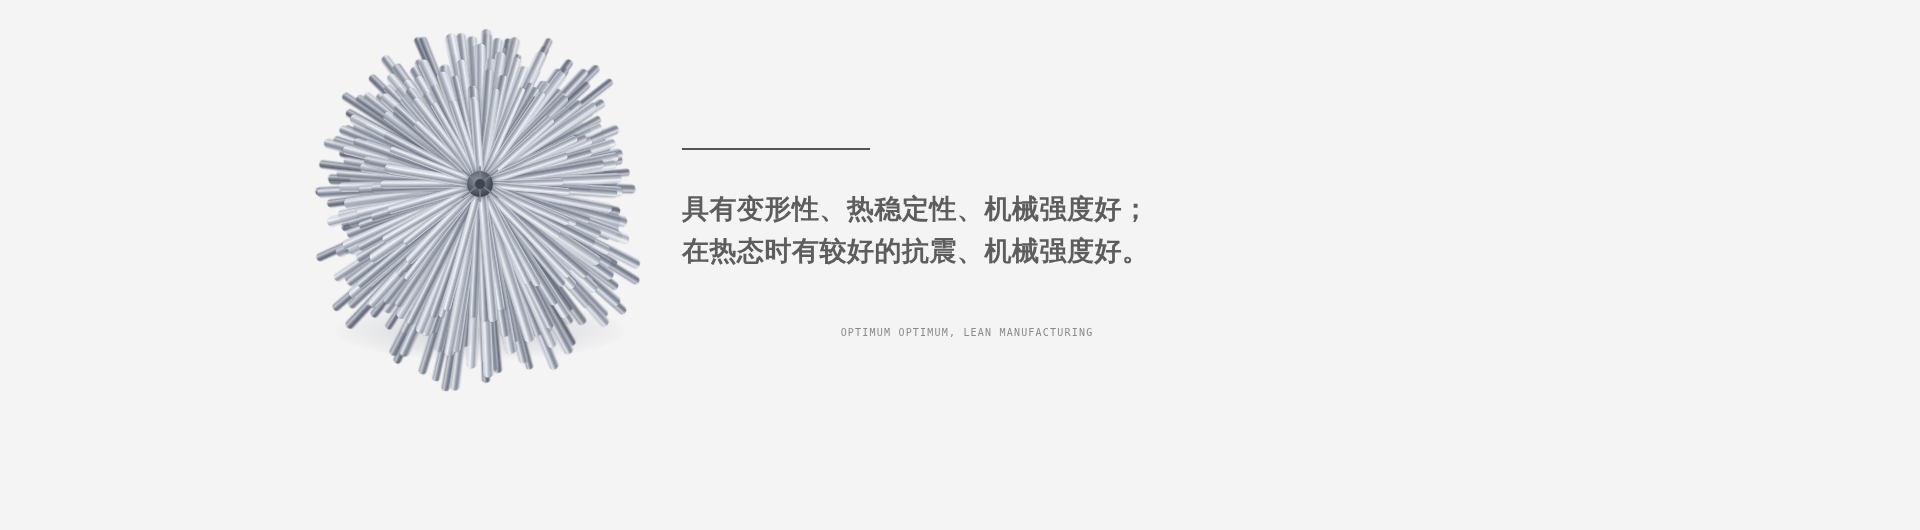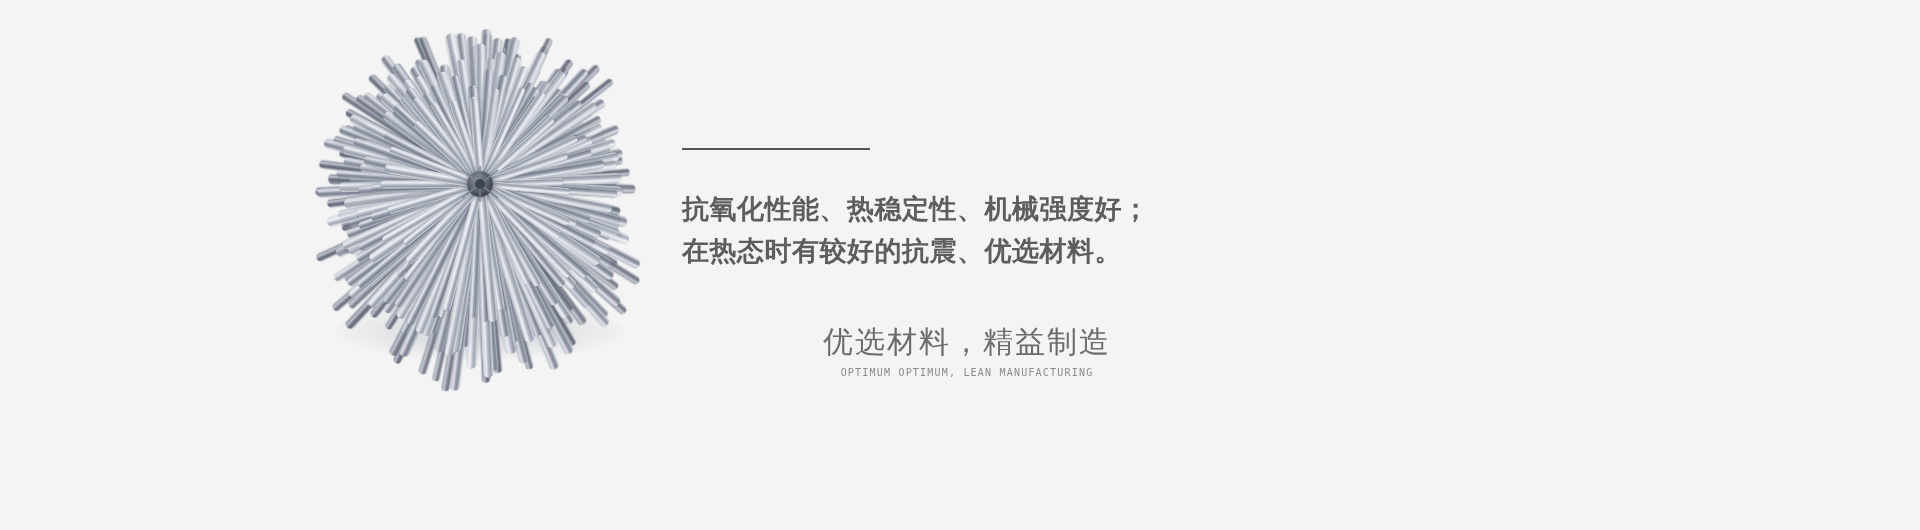--- a/index.html
+++ b/index.html
@@ -499,23 +499,22 @@
     </svg>
   </div>
 
   <div class="content">
 
 
 
     <div class="divider"></div>
 
     <p class="body-text">
-      <span class="line">抗氧化性能、热稳定性、机械强度好；</span>
-      <span class="line">在热态时有较好的抗震、优选材料。</span>
+      <span class="line">具有变形性、热稳定性、机械强度好；</span>
+      <span class="line">在热态时有较好的抗震、机械强度好。</span>
     </p>
 
     <div class="tagline-block">
-      <p class="tagline-zh">优选材料，精益制造</p>
       <p class="tagline-en">OPTIMUM OPTIMUM, LEAN MANUFACTURING</p>
     </div>
 
   </div>
 </div>
 
 </body></html>

